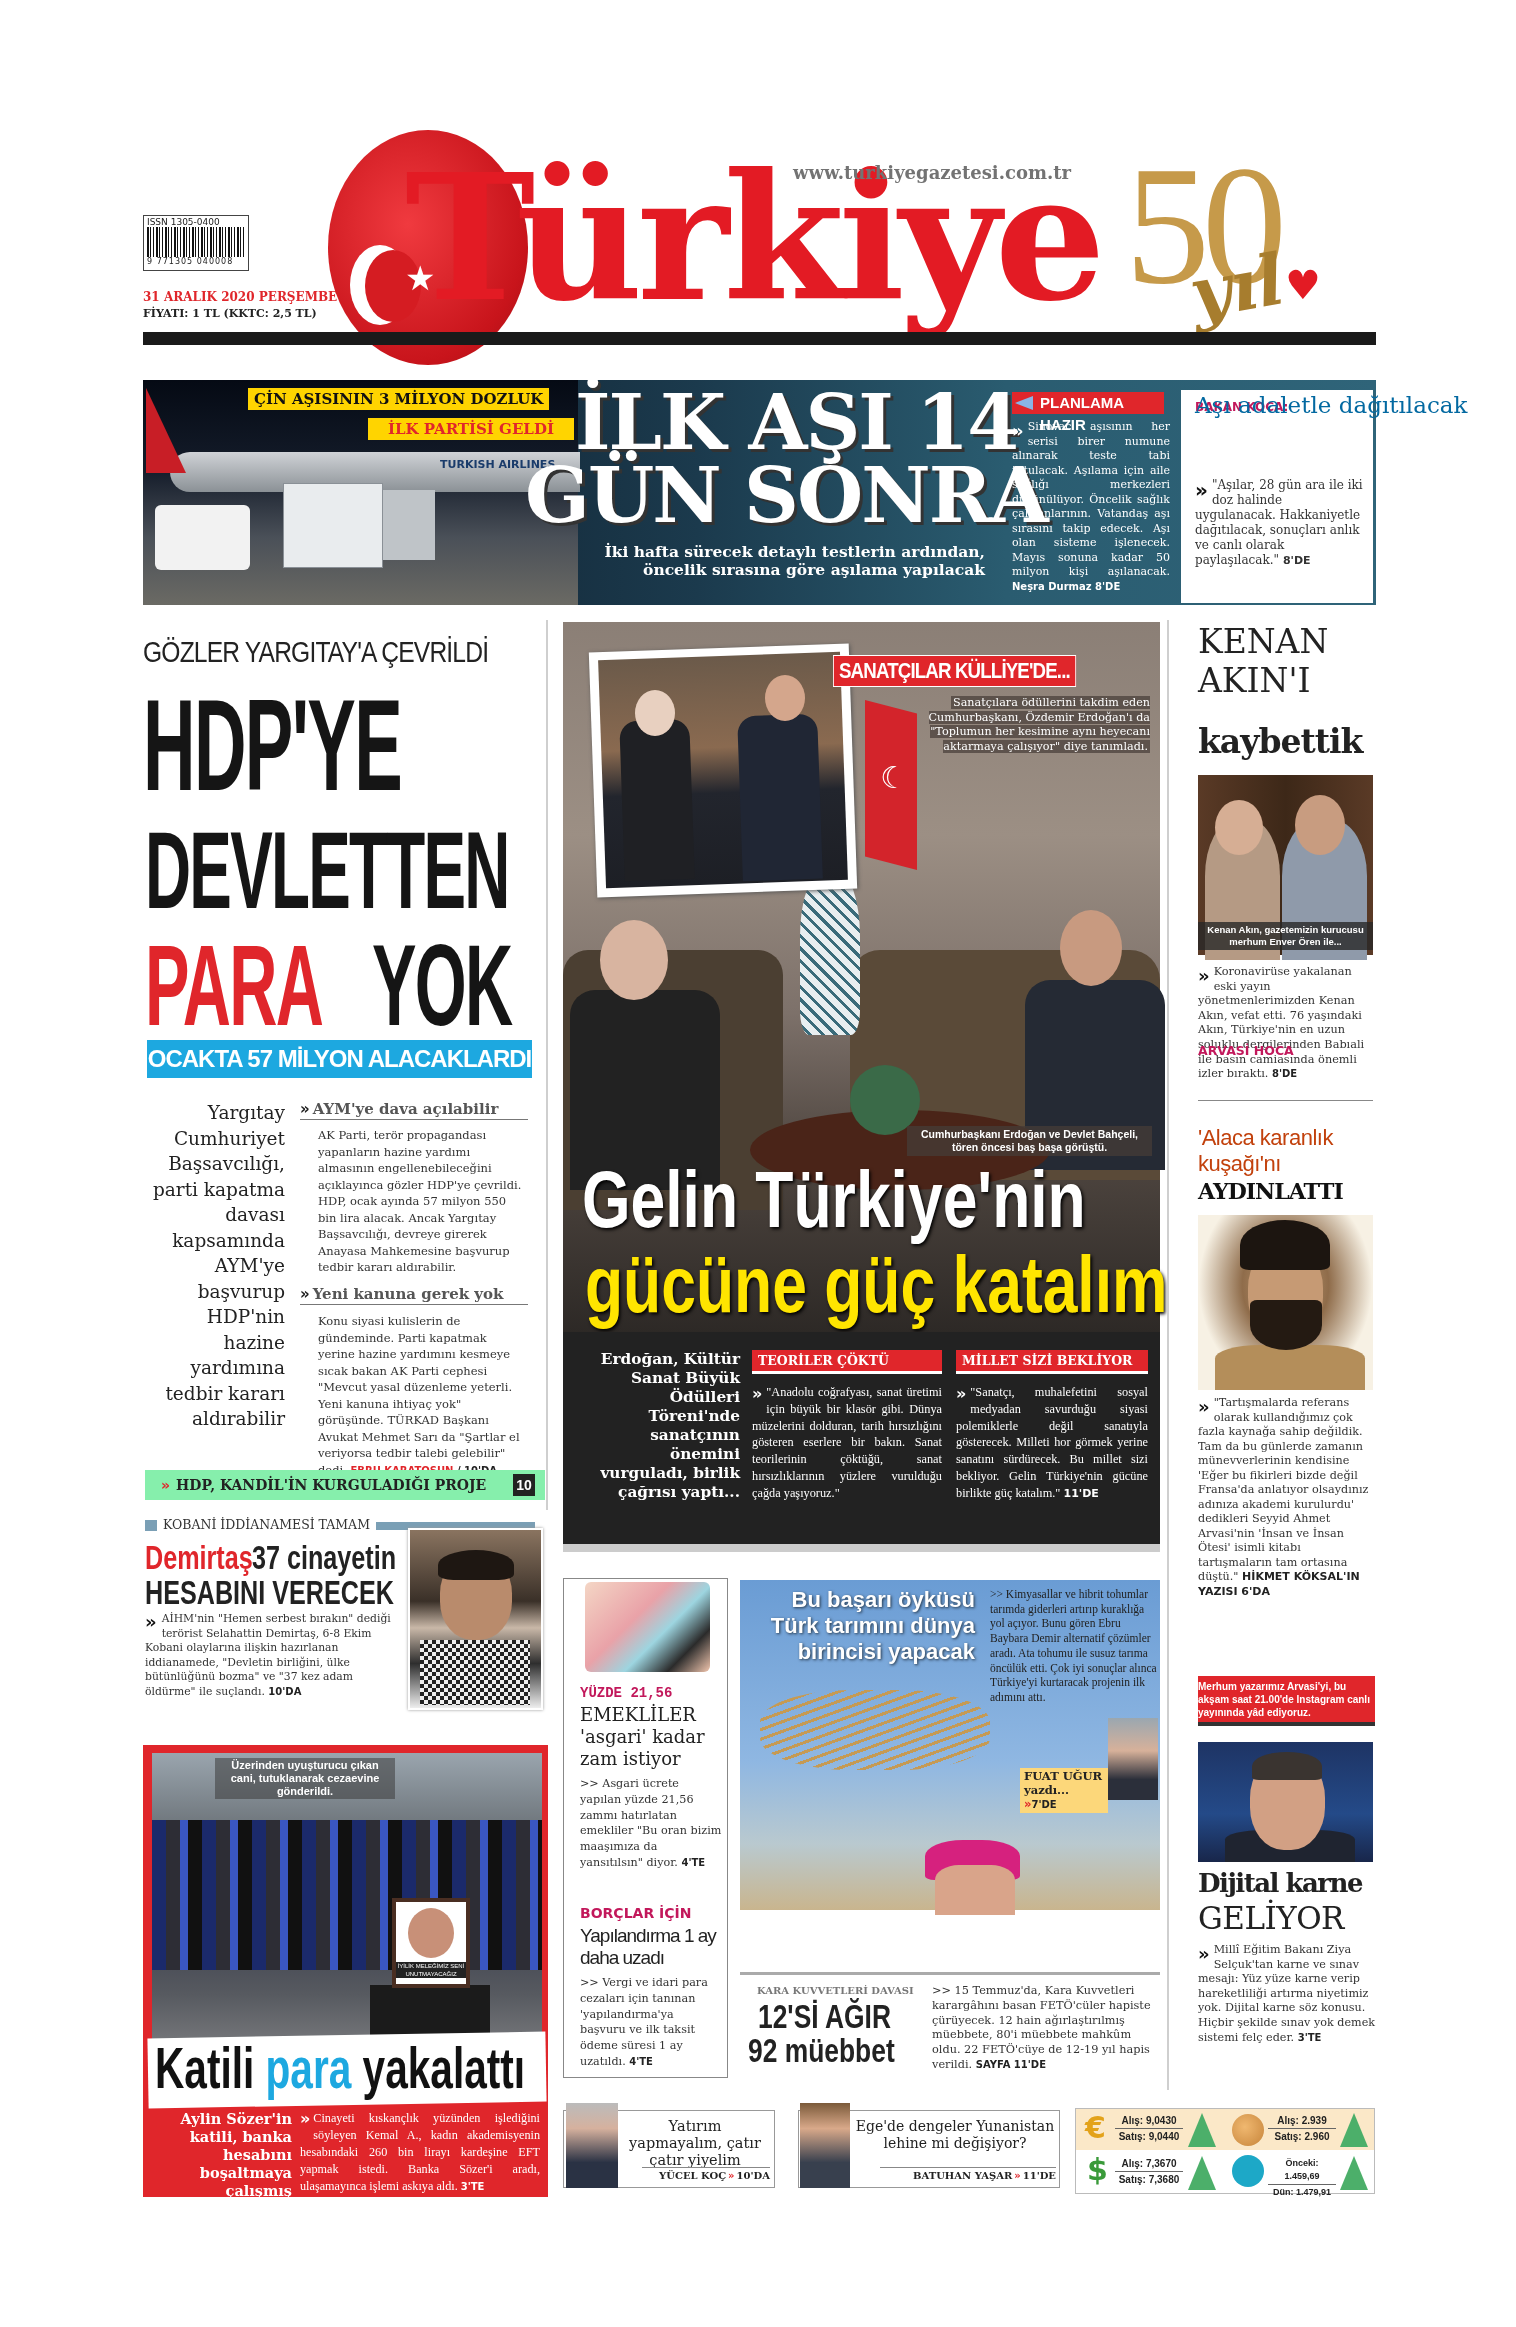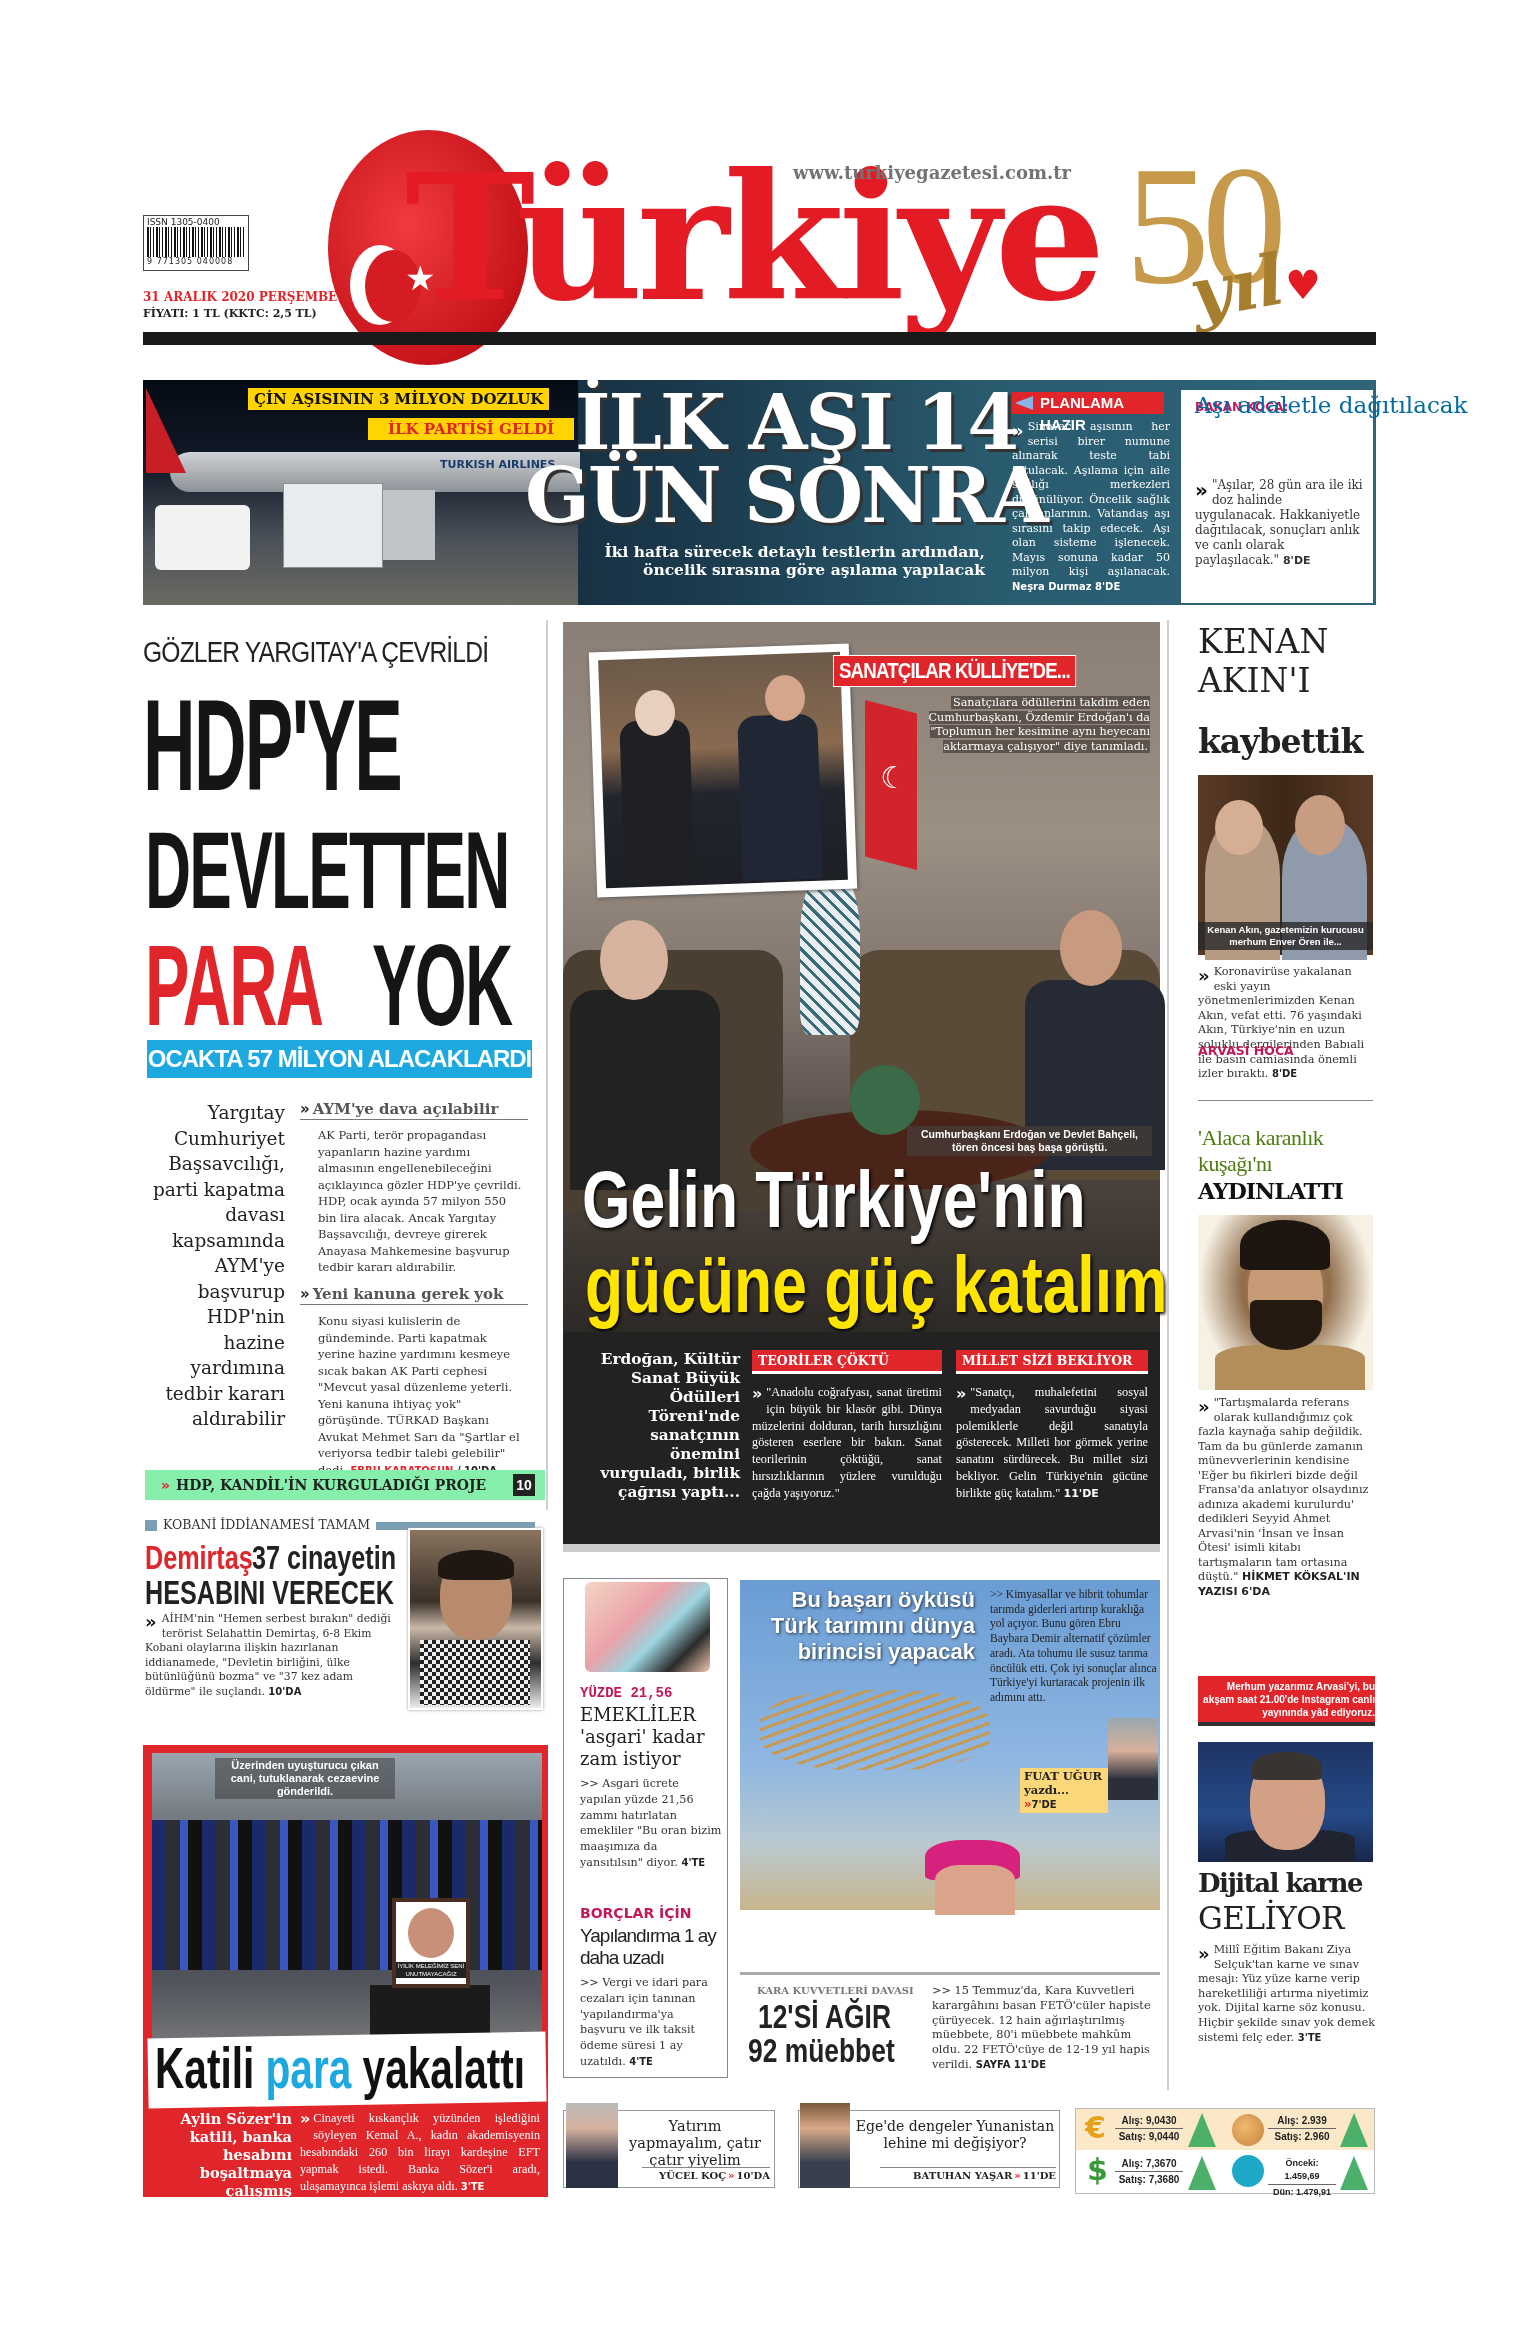--- a/index.html
+++ b/index.html
@@ -192,31 +192,31 @@
 #kenan-photo{left:1198px;top:775px;width:175px;height:180px;background:linear-gradient(90deg,#5a3a26 0%,#3d2818 50%,#5a3a26 100%)}
 #kenan-p1{left:1205px;top:820px;width:75px;height:140px;border-radius:40% 40% 0 0;background:#b59a84}
 #kenan-p1h{left:1215px;top:800px;width:48px;height:55px;border-radius:50%;background:#d6ae94}
 #kenan-p2{left:1282px;top:820px;width:85px;height:140px;border-radius:40% 40% 0 0;background:#8f9aaa}
 #kenan-p2h{left:1295px;top:795px;width:50px;height:60px;border-radius:50%;background:#c89c80}
 #kenan-cap{left:1198px;top:922px;width:175px;background:rgba(40,40,40,.8);text-align:center;font-family:"Liberation Sans",sans-serif;font-weight:bold;font-size:9.5px;line-height:12px;color:#fff;padding:2px}
 #kenan-text{left:1198px;top:965px;width:175px;font-family:"DejaVu Serif",serif;font-size:11.3px;line-height:14.6px;color:#333}
 #kenan-text .raq{float:left;font-size:18px;margin-right:4px;line-height:22px;color:#111}
 #kenan-rule{left:1198px;top:1100px;width:175px;height:1px;background:#888}
 #arvasi-kicker{left:1198px;top:1043px;font-family:"DejaVu Sans",sans-serif;font-weight:bold;font-size:12.5px;color:#c2185b}
-#arvasi-title{left:1198px;top:1125px;width:178px;font-family:Liberation Serif, serif;font-size:22px;line-height:26px;color:#4d7c0f;letter-spacing:-0.5px}
+#arvasi-title{left:1198px;top:1125px;width:178px;font-family:Liberation Sans, sans-serif;font-size:22px;line-height:26px;color:#c2410c;letter-spacing:-0.5px}
 #arvasi-title2{left:1198px;top:1178px;font-family:"DejaVu Serif",serif;font-weight:bold;font-size:22px;color:#111;letter-spacing:-1px}
 #arvasi-photo{left:1198px;top:1215px;width:175px;height:175px;background:radial-gradient(ellipse at 50% 40%,#c9a37a 0%,#8f6c4a 35%,#f7f1e4 70%)}
 #arvasi-hair{left:1240px;top:1220px;width:90px;height:50px;border-radius:50% 50% 10% 10%;background:#1c1510}
 #arvasi-face{left:1248px;top:1245px;width:75px;height:95px;border-radius:45%;background:#c69a74}
 #arvasi-beard{left:1250px;top:1300px;width:72px;height:50px;border-radius:10% 10% 50% 50%;background:#241a12}
 #arvasi-suit{left:1215px;top:1345px;width:150px;height:45px;background:#b48e5a;border-radius:30% 30% 0 0}
 #arvasi-text{left:1198px;top:1396px;width:178px;font-family:"DejaVu Serif",serif;font-size:11.2px;line-height:14.5px;color:#333}
 #arvasi-text .raq{float:left;font-size:18px;margin-right:4px;line-height:22px;color:#111}
 #arvasi-by{font-family:"DejaVu Sans",sans-serif;font-weight:bold;font-size:11px;color:#222}
-#arvasi-red{left:1198px;top:1676px;width:177px;height:50px;background:#e0262b;border-bottom:4px solid #333;text-align:right;font-family:"Liberation Sans",sans-serif;font-weight:bold;font-size:10px;line-height:13px;color:#fff;padding-top:4px}
+#arvasi-red{left:1198px;top:1676px;width:177px;height:50px;background:#e0262b;border-bottom:4px solid #333;text-align:left;font-family:"Liberation Sans",sans-serif;font-weight:bold;font-size:10px;line-height:13px;color:#fff;padding-top:4px}
 #selcuk-photo{left:1198px;top:1742px;width:175px;height:120px;background:linear-gradient(180deg,#1e3464 0%,#244a88 60%,#18264a 100%)}
 #selcuk-face{left:1250px;top:1755px;width:75px;height:95px;border-radius:45%;background:#d2a084}
 #selcuk-hair{left:1252px;top:1752px;width:70px;height:28px;border-radius:50% 50% 10% 10%;background:#3a3430}
 #selcuk-suit{left:1225px;top:1830px;width:130px;height:32px;background:#1f2430;border-radius:30% 30% 0 0}
 #dijital1{left:1198px;top:1868px;font-family:"DejaVu Serif",serif;font-weight:bold;font-size:26px;color:#222;letter-spacing:-1.5px}
 #dijital2{left:1198px;top:1900px;font-family:"DejaVu Serif",serif;font-size:31px;color:#222;letter-spacing:-0.5px}
 #dijital-text{left:1198px;top:1943px;width:178px;font-family:"DejaVu Serif",serif;font-size:11.2px;line-height:14.6px;color:#333}
 #dijital-text .raq{float:left;font-size:18px;margin-right:4px;line-height:22px;color:#111}
 </style>
 </head>

